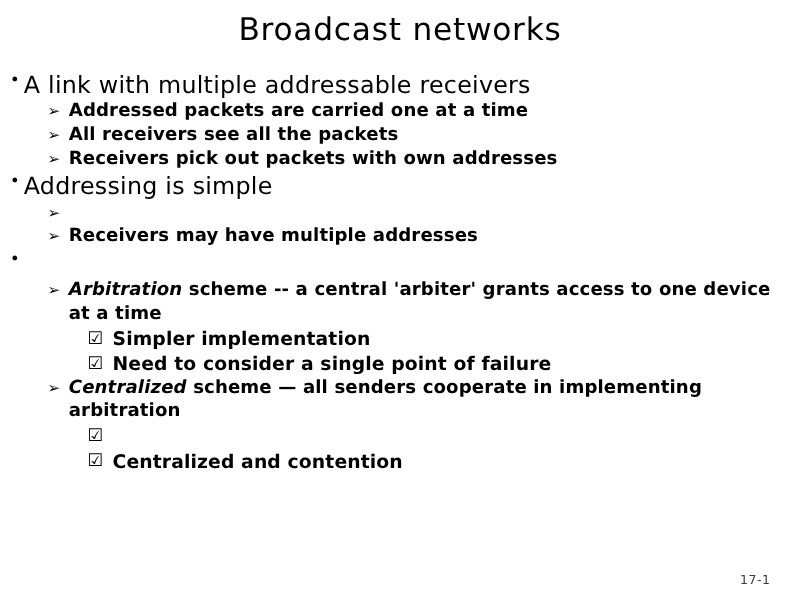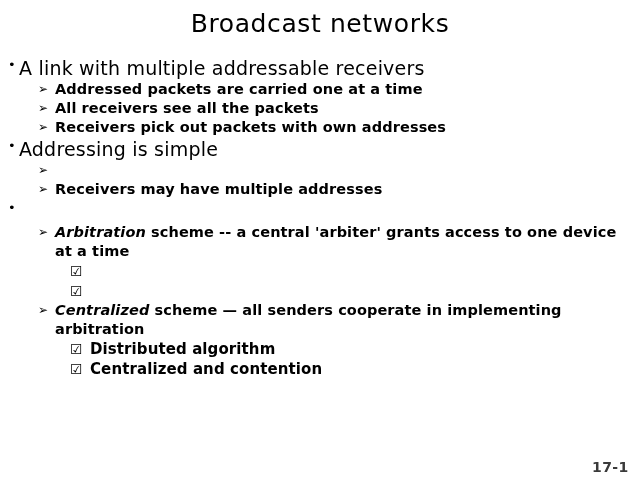--- a/index.html
+++ b/index.html
@@ -115,22 +115,22 @@
     font-style: italic;
     font-weight: 700;
   }
 
   
   .page-number {
     position: absolute;
     left: 592px;
     top: 459px;
     font-family: "DejaVu Sans", sans-serif;
-    font-size: 14px;
-    font-weight: 700;
+    font-size: 10px;
+    font-weight: 400;
     color: #3a3a3a;
     letter-spacing: 0.4px;
     white-space: nowrap;
   }
 </style>
 </head>
 <body>
 
 <div id="slide">
 
@@ -166,31 +166,32 @@
       </div>
       <div class="line lvl1">
         <span class="bullet">•</span>
       </div>
       <div class="line lvl2">
         <span class="bullet">➢</span>
         <span class="wraptext"><span class="em-term">Arbitration</span><span> scheme -- a central 'arbiter' grants access to one device at a time</span></span>
       </div>
       <div class="line lvl3">
         <span class="bullet">☑</span>
+        <span>Simpler implementation</span>
       </div>
       <div class="line lvl3">
         <span class="bullet">☑</span>
+        <span>Need to consider a single point of failure</span>
       </div>
       <div class="line lvl2">
         <span class="bullet">➢</span>
         <span class="wraptext"><span class="em-term">Centralized</span><span> scheme — all senders cooperate in implementing arbitration</span></span>
       </div>
       <div class="line lvl3">
         <span class="bullet">☑</span>
-        <span>Distributed algorithm</span>
       </div>
       <div class="line lvl3">
         <span class="bullet">☑</span>
         <span>Centralized and contention</span>
       </div>
     </div>
 
   <div class="page-number">17-1</div>
 
 </div>

